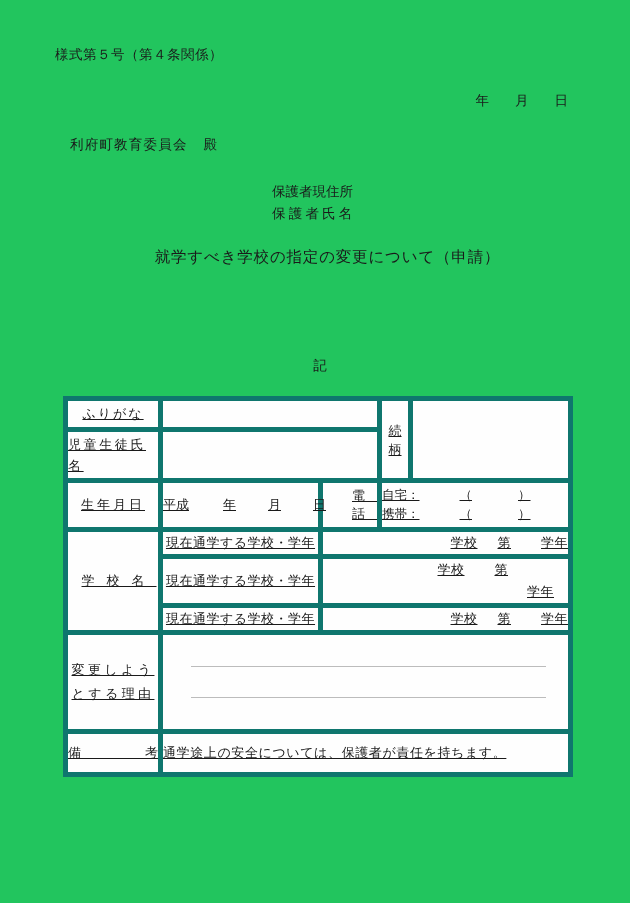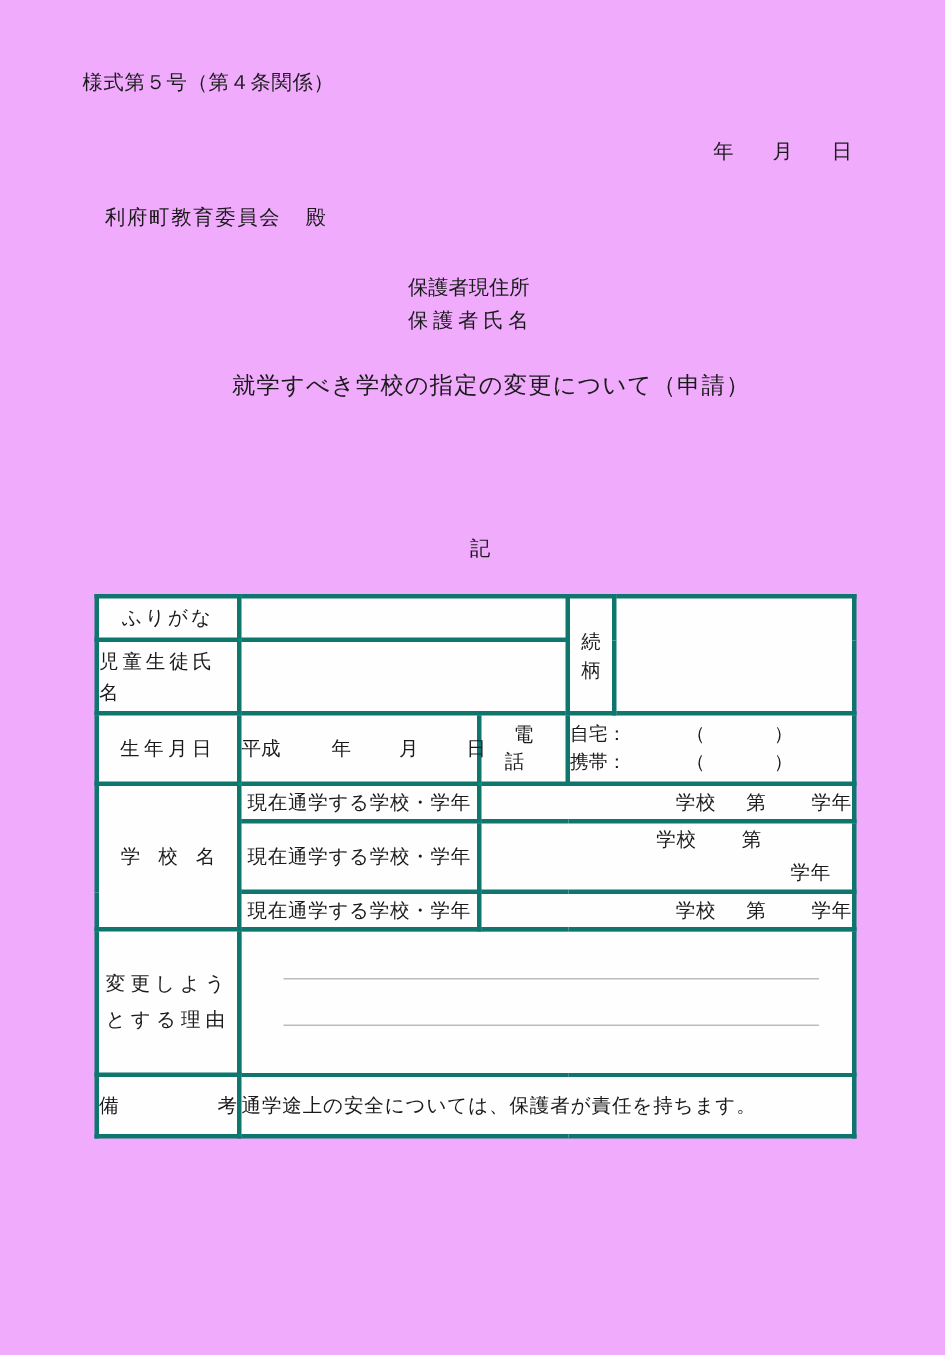--- a/index.html
+++ b/index.html
@@ -12,21 +12,21 @@
     height: 903px;
     position: relative;
     font-family: "Liberation Serif", "DejaVu Serif", serif;
     color: #1a1a1a;
     font-size: 13.5px;
     overflow: hidden;
   }
   .page {
     position: absolute;
     inset: 0;
-    background: #f0abfc;
+    background: #22c55e;
   }
 
   
   .form-no {
     position: absolute;
     left: 55px;
     top: 46px;
     font-size: 13.5px;
     letter-spacing: 0.5px;
     white-space: nowrap;
@@ -100,24 +100,25 @@
   .form-table {
     position: absolute;
     left: 63px;
     top: 396px;
     width: 505px;
     border-collapse: collapse;
     table-layout: fixed;
     font-size: 13px;
   }
   .form-table td {
-    border: 3px solid #0f766e;
+    border: 5px solid #0f766e;
     padding: 0;
     vertical-align: middle;
     background: #fefefe;
+    text-decoration: underline;
   }
   .lbl {
     text-align: center;
     letter-spacing: 3px;
     padding: 0 2px;
   }
   .pad-cell { padding: 5px 8px; }
 
   
   .furigana-cell {
@@ -146,21 +147,21 @@
   
   .birth-row td { height: 44px; }
   .era-line {
     text-align: left;
     padding-left: 14px;
     letter-spacing: 0;
     white-space: nowrap;
   }
   .era-gap-s { display: inline-block; width: 34px; }
   .era-gap-m { display: inline-block; width: 32px; }
-  .tel-label { text-align: center; letter-spacing: 12px; text-indent: 12px; }
+  .tel-label { text-align: right; letter-spacing: 12px; text-indent: 12px; }
   .tel-values {
     padding: 3px 6px 3px 10px;
     line-height: 19px;
     font-size: 12.5px;
     white-space: nowrap;
   }
   .tel-values .paren-gap { display: inline-block; width: 46px; }
   .tel-values .pre-gap { display: inline-block; width: 40px; }
 
   

